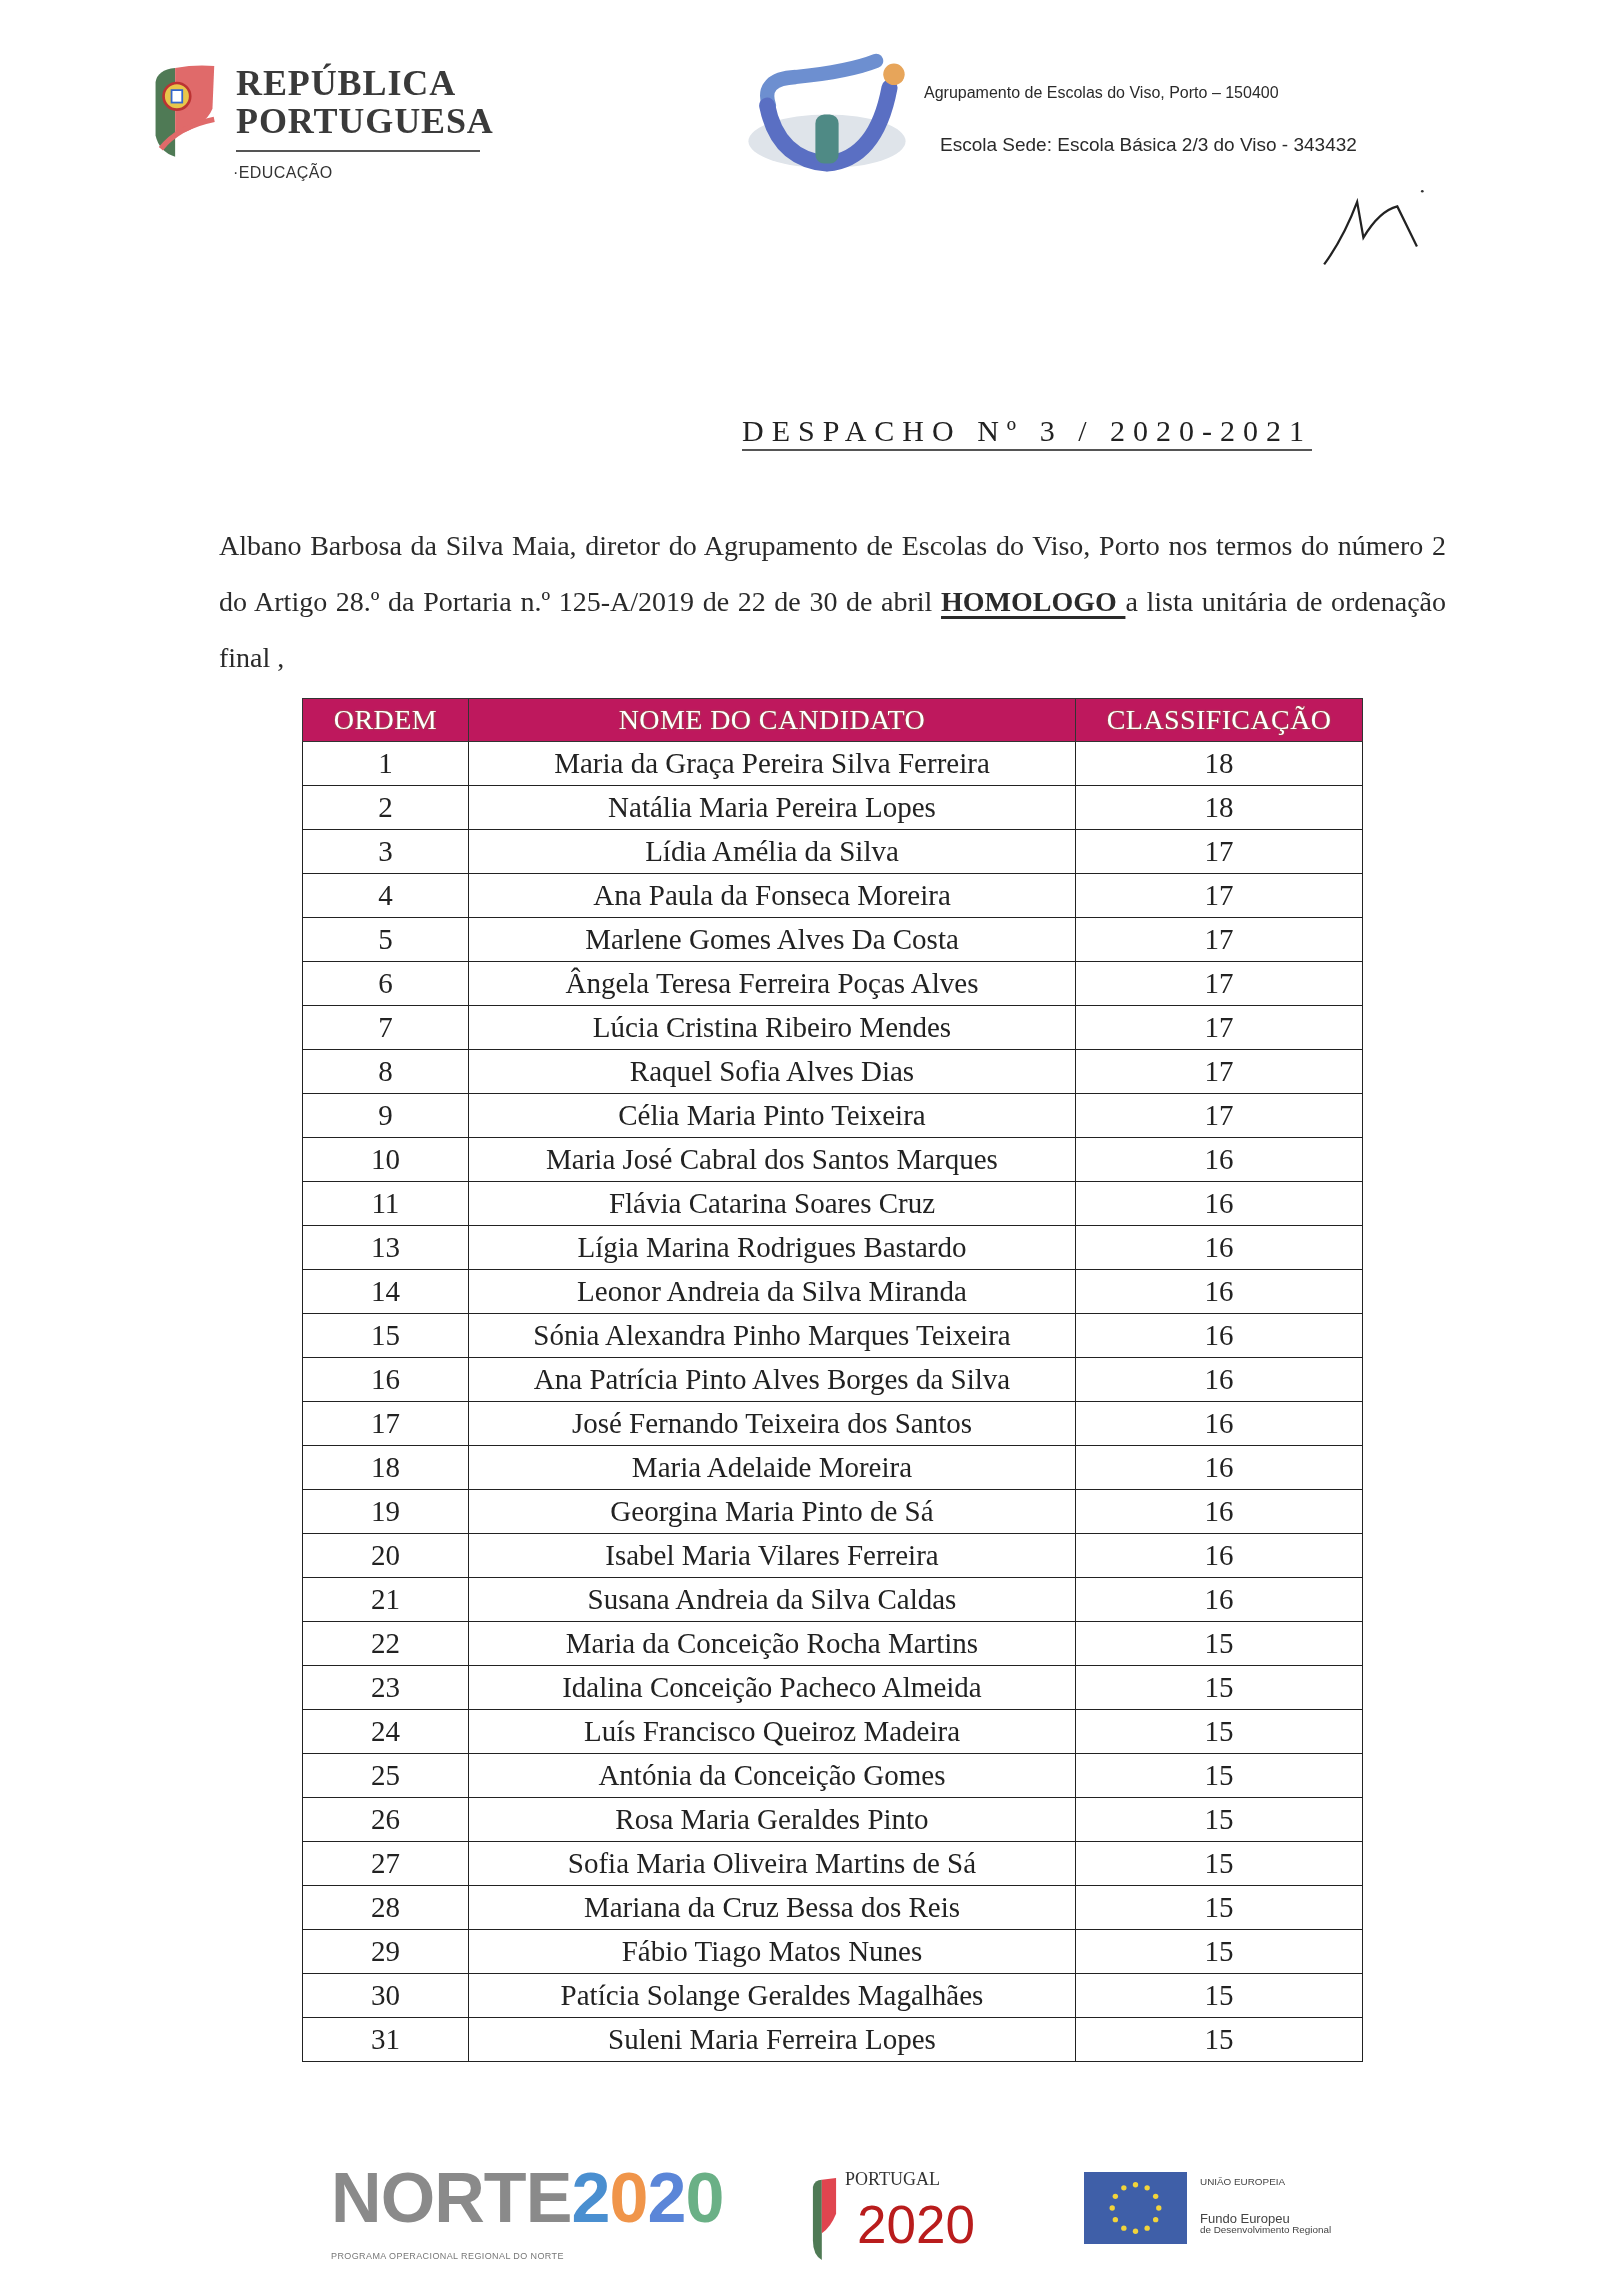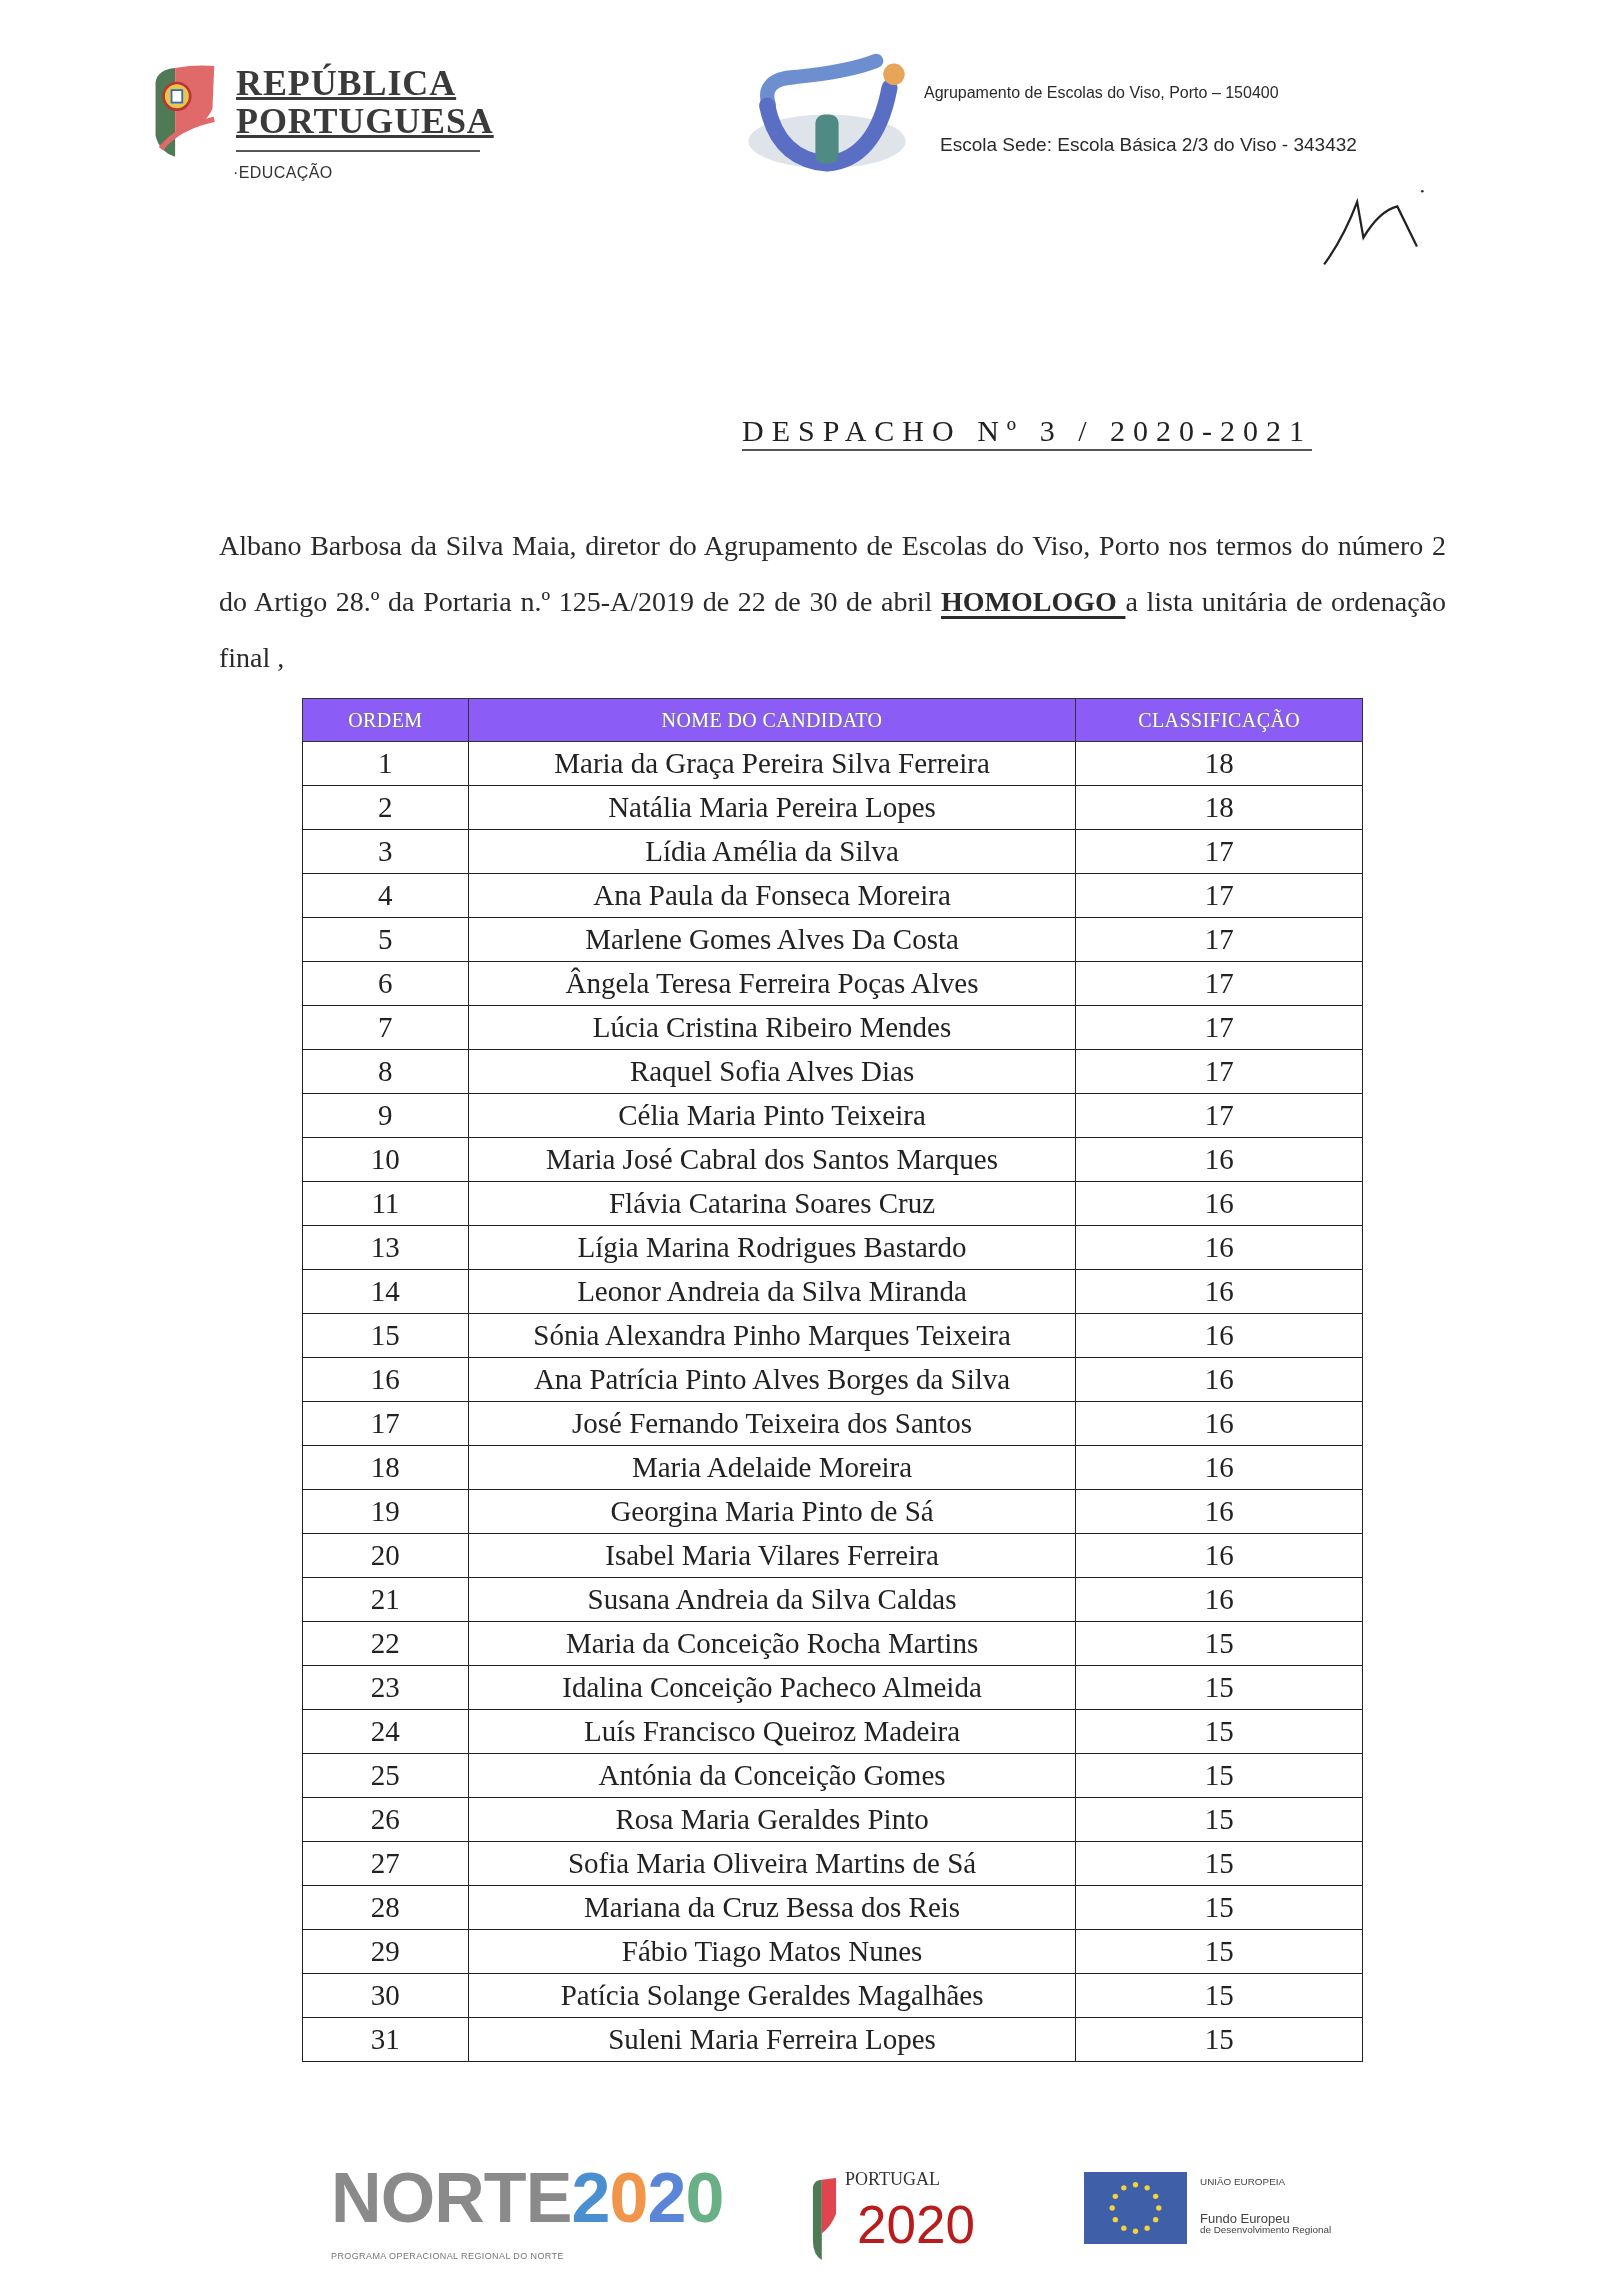--- a/index.html
+++ b/index.html
@@ -3,41 +3,41 @@
 <meta charset="utf-8">
 <style>
   html, body { margin:0; padding:0; background:#ffffff; }
   body { width:1622px; height:2293px; position:relative; overflow:hidden; font-family:"Liberation Serif", serif; color:#1c1c1c; }
   .abs { position:absolute; }
 
   
   #rp-logo { left:152px; top:64px; width:376px; height:134px; }
   #rp-flag { left:0; top:0; width:64px; height:94px; }
   #rp-text { left:84px; top:0; }
-  .rp-line { font-family:"Liberation Serif", serif; font-size:36px; letter-spacing:0.9px; color:#3a3a3a; line-height:38px; font-weight:bold;text-decoration:underline; }
+  .rp-line { font-family:"Liberation Serif", serif; font-size:36px; letter-spacing:0.9px; color:#3a3a3a; line-height:38px; font-weight:bold; }
   #rp-rule { left:84px; top:86px; width:244px; height:1.8px; background:#555; }
   #rp-edu { left:81px; top:100px; font-family:"Liberation Sans", sans-serif; font-size:16px; color:#333; letter-spacing:0.4px; }
 
   
   #school-logo { left:742px; top:52px; width:170px; height:125px; }
   #school-line1 { left:924px; top:84px; font-family:"Liberation Sans", sans-serif; font-size:16px; color:#2a2a2a; }
   #school-line2 { left:940px; top:134px; font-family:"Liberation Sans", sans-serif; font-size:19px; color:#2a2a2a; }
   #signature { left:1317px; top:184px; width:116px; height:85px; }
 
   
   #title { left:0; width:1312px; top:414px; text-align:right; }
   #title span { font-family:"Liberation Serif", serif; font-size:30px; letter-spacing:8px; color:#222; border-bottom:2.7px solid #555; padding-bottom:1.8px; }
 
   
   #para { left:219px; top:518px; width:1227px; font-size:28px; line-height:56px; color:#2a2a2a; text-align:justify; }
   #para b { font-weight:bold; text-decoration:underline; text-decoration-thickness:2.7px; text-underline-offset:4.5px; }
 
   
   #table { left:302px; top:698px; width:1061px; border-collapse:collapse; border:1.8px solid #222; }
-  #table th { background:#8b5cf6; color:#ffffff; font-weight:normal; font-family:"Liberation Serif", serif; font-size:20px; height:42px; border:1.8px solid #333; text-shadow:0 0 1.8px #6e8d3b; letter-spacing:0.4px; padding:0; }
+  #table th { background:#be185d; color:#ffffff; font-weight:normal; font-family:"Liberation Serif", serif; font-size:28px; height:42px; border:1.8px solid #333; text-shadow:0 0 1.8px #6e8d3b; letter-spacing:0.4px; padding:0; }
   #table td { font-size:29px; height:43px; text-align:center; border:1.3px solid #222; color:#222; padding:0; }
   #table col.c1 { width:166px; }
   #table col.c2 { width:609px; }
   #table col.c3 { width:287px; }
 
   
   #norte { left:331px; top:2158px; width:430px; height:107px; }
   #norte-word { left:0; top:0; font-family:"Liberation Sans", sans-serif; font-weight:bold; font-size:70px; letter-spacing:-0.9px; }
   #norte-word .g { color:#8a8a8a; }
   #norte-sub { left:0; top:93px; font-family:"Liberation Sans", sans-serif; font-size:9px; color:#777; letter-spacing:0.4px; }

